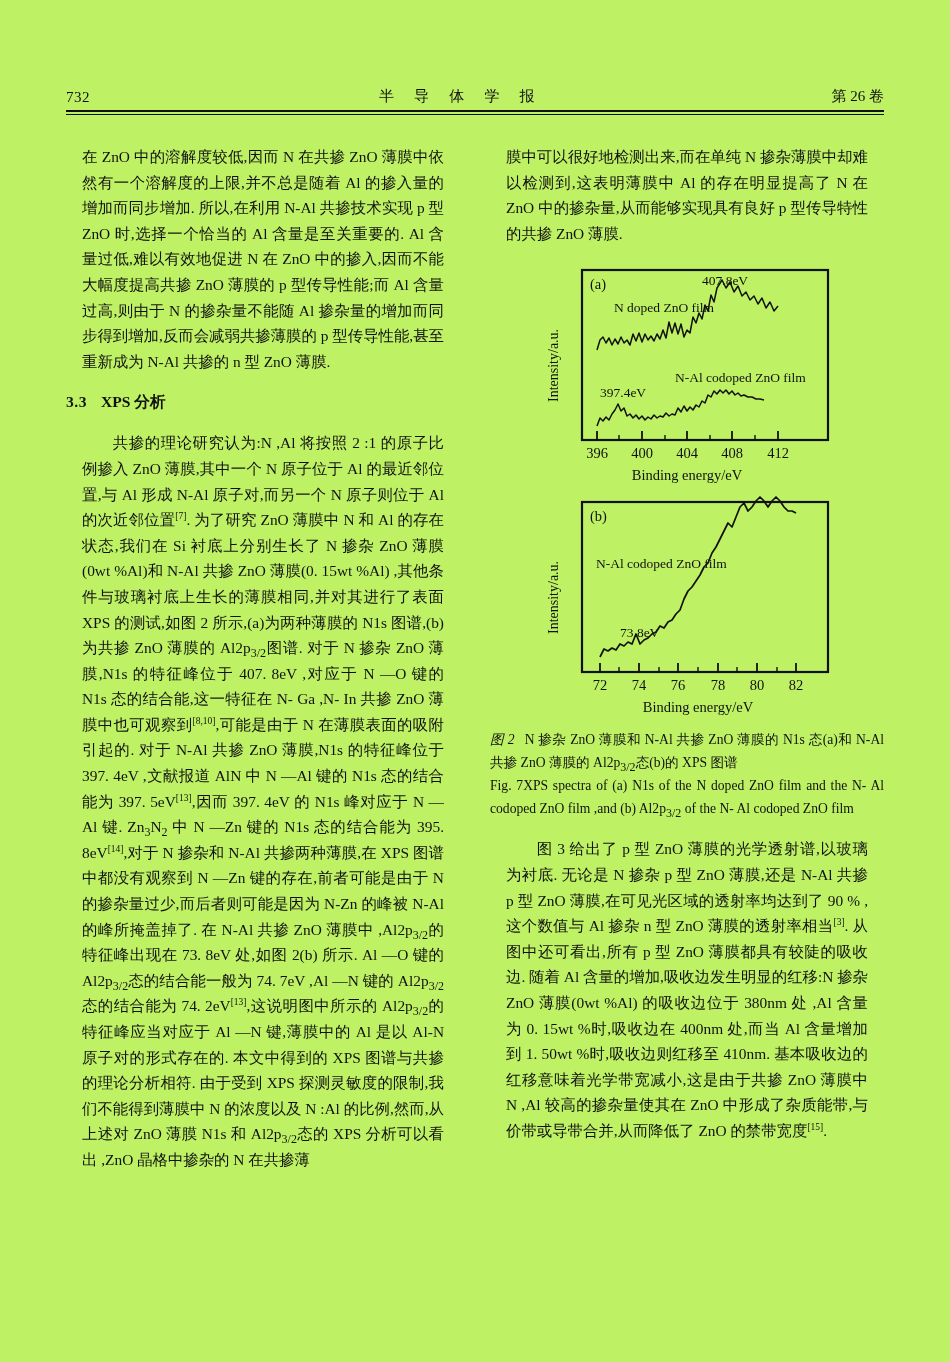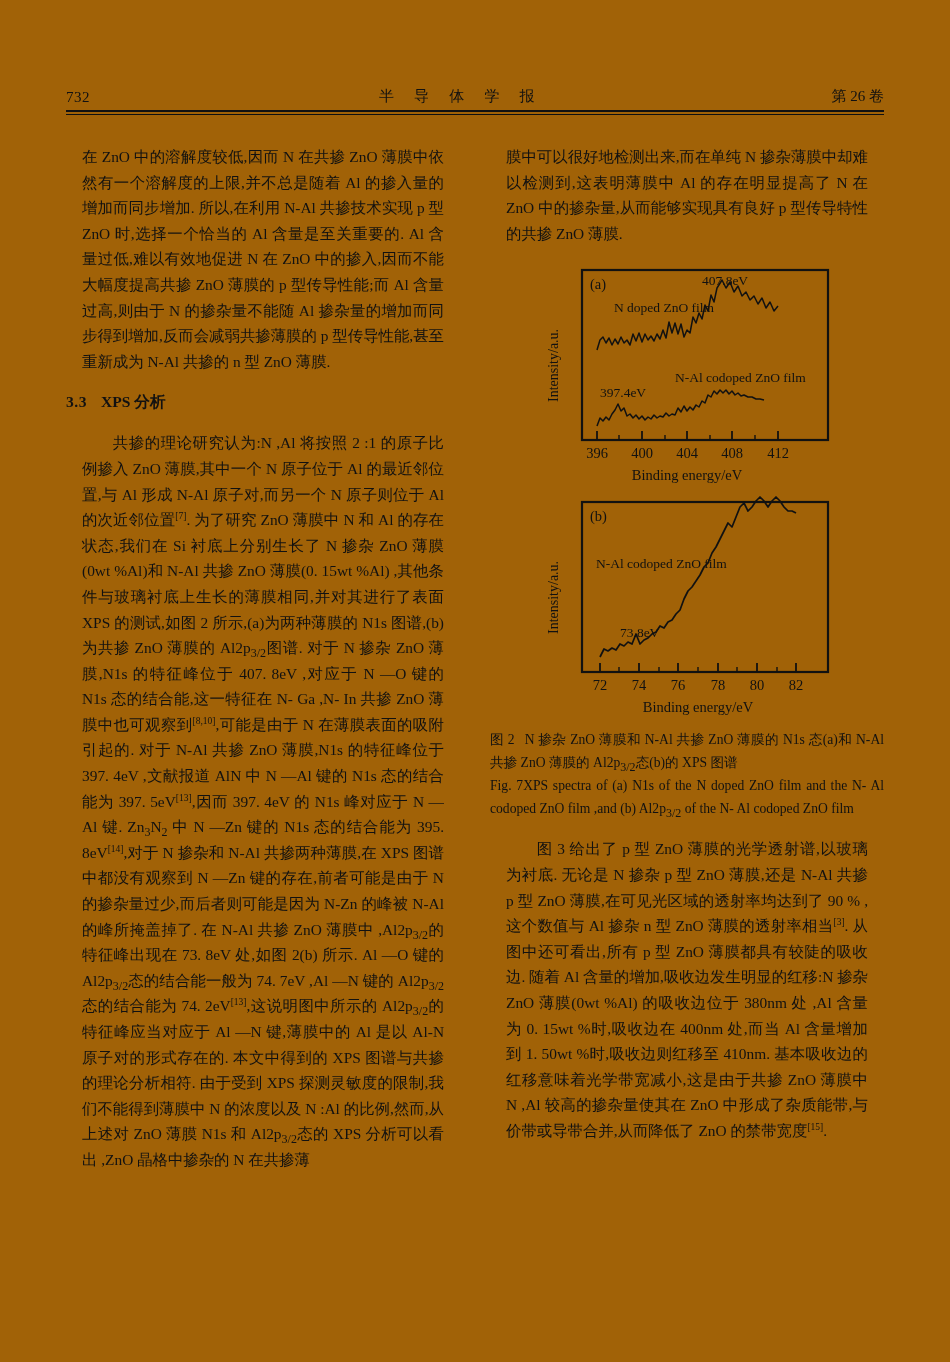--- a/index.html
+++ b/index.html
@@ -8,21 +8,21 @@
     width:950px;height:1362px;
     background:#ffffff;
     font-family:"Liberation Serif","DejaVu Serif",serif;
     color:#111;
     position:relative;
     overflow:hidden;
   }
   .page{
     position:absolute;
     left:0;top:0;width:950px;height:1362px;
-    background:#a16207;
+    background:#bef264;
   }
 
   
   .runhead{
     position:absolute;
     left:66px;top:80px;width:818px;height:26px;
     display:flex;align-items:flex-end;justify-content:space-between;
     font-size:15px;
   }
   .runhead .folio{font-size:15px;letter-spacing:.5px;}
@@ -65,21 +65,21 @@
   
   .figblock{margin:6px 0 0 0;}
   .figwrap{position:relative;width:394px;}
   .figsvg{display:block;}
 
   .caption{
     font-size:13.6px;line-height:23px;
     text-align:justify;
     margin-top:6px;
   }
-  .caption .lead{margin-right:10px;}
+  .caption .lead{margin-right:10px;font-style:italic;}
   .caption-en{font-size:13.6px;line-height:23px;text-align:justify;}
 </style>
 </head>
 <body>
 
 <div class="page">
 
   <div class="runhead">
     <span class="folio">732</span>
     <span class="journal">半 导 体 学 报</span>

